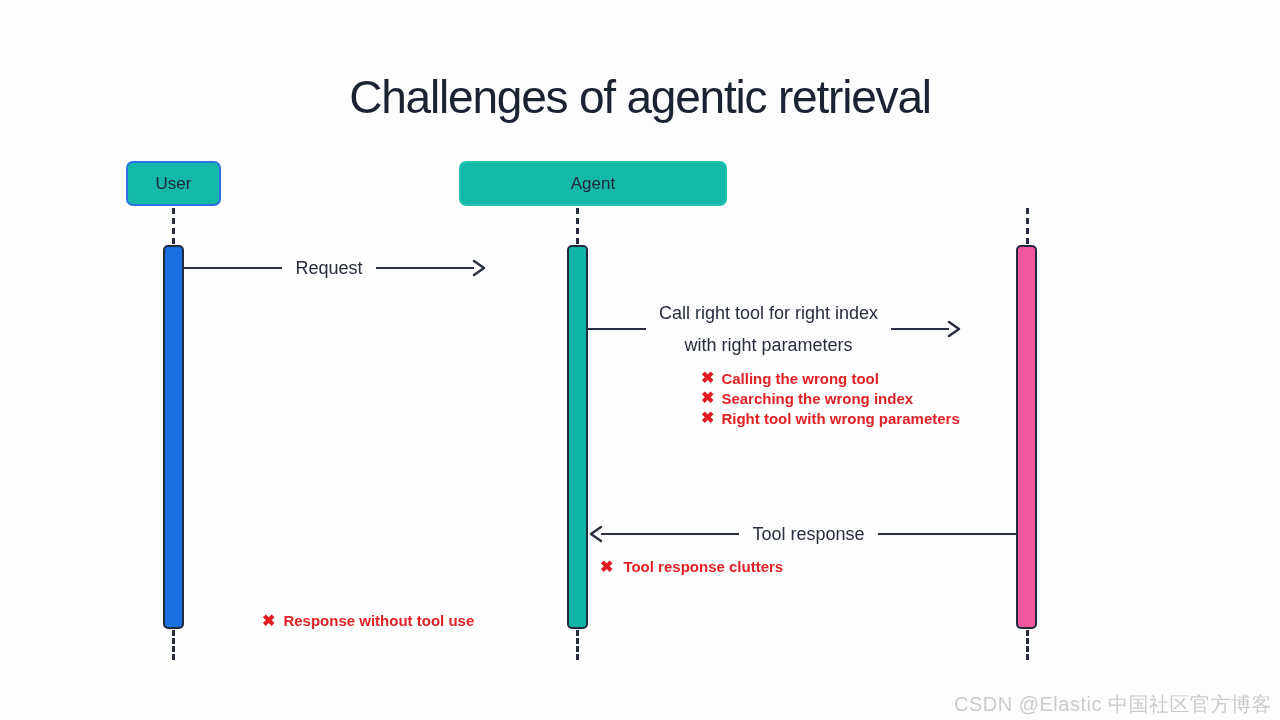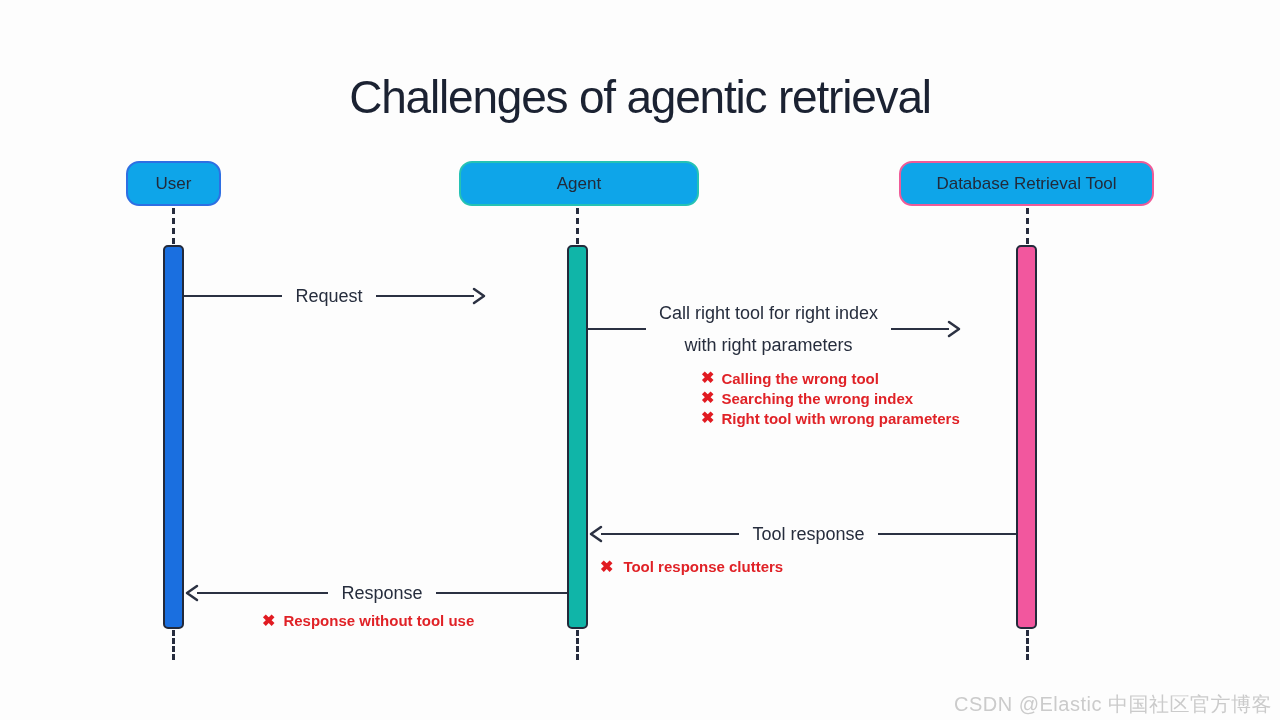--- a/index.html
+++ b/index.html
@@ -8,26 +8,26 @@
     font-family:"Liberation Sans", sans-serif; overflow:hidden;
   }
   .title {
     position:absolute; top:70px; left:0; width:1280px; margin:0;
     text-align:center; font-size:46px; font-weight:400; letter-spacing:-1.2px;
     color:#1b2232;
   }
   
   .actor-box {
     position:absolute; height:45px; box-sizing:border-box;
-    background:#0ea5e9; border:2px solid; border-radius:13px;
+    background:#14b8a6; border:2px solid; border-radius:7px;
     display:flex; align-items:center; justify-content:center;
     font-size:17px; color:#222a3a;
   }
   .box-user  { left:126px;  top:161px; width:95px;  border-color:#2e6fe3; }
-  .box-agent { left:459px;  top:161px; width:240px; border-color:#25c2b4;text-align:right; }
+  .box-agent { left:459px;  top:161px; width:268px; border-color:#25c2b4;text-align:right; }
   .box-db    { left:899px;  top:161px; width:255px; border-color:#ef5b98; }
   
   .lifeline { position:absolute; width:0; border-left:3px dashed #262c3e; }
   .ll-user-top    { left:172px;  top:208px; height:36px; }
   .ll-agent-top   { left:576px;  top:208px; height:36px; }
   .ll-db-top      { left:1026px; top:208px; height:36px; }
   .ll-user-bot    { left:172px;  top:630px; height:30px; }
   .ll-agent-bot   { left:576px;  top:630px; height:30px; }
   .ll-db-bot      { left:1026px; top:630px; height:30px; }
   
@@ -42,21 +42,21 @@
   .msg {
     position:absolute; display:flex; align-items:center;
     color:#262d3d; font-size:18px;
   }
   .msg .line { flex:1; height:0; border-top:2.5px solid #2b3142; }
   .msg .lbl  { padding:0 13px; white-space:nowrap; text-align:center; }
   .msg .lbl .l2 { display:block; }
   .msg svg { flex:0 0 auto; display:block; }
   .head-right { margin-left:-3px; }
   .head-left  { margin-right:-3px; }
-  .msg-request  { left:184px; top:250px; width:303px; height:36px;margin-top:28px; }
+  .msg-request  { left:184px; top:250px; width:303px; height:36px; }
   .msg-call     { left:588px; top:294px; width:374px; height:70px; line-height:32px; }
   .msg-toolresp { left:588px; top:516px; width:428px; height:36px;justify-content:flex-end; }
   .msg-response { left:184px; top:575px; width:383px; height:36px; }
   
   .issues { position:absolute; color:#e02227; font-size:15px; font-weight:600; }
   .issue-row { display:flex; align-items:center; gap:7px; height:20px; }
   .x-mark { color:#e11b22; font-weight:700; font-size:16px; line-height:1; }
   .issues-call { left:701px; top:368px; }
   .issue-toolresp { left:600px; top:557px; display:flex; align-items:flex-start; gap:10px; }
   .issue-toolresp .x-mark { margin-top:2px; }
@@ -73,23 +73,20 @@
 
 <div class="canvas">
 
   <h1 class="title">Challenges of agentic retrieval</h1>
 
   <div class="actor-box box-user">
     <span>User</span>
   </div>
   <div class="actor-box box-agent">
     <span>Agent</span>
-  </div>
-  <div class="actor-box box-db">
-    <span>Database Retrieval Tool</span>
   </div>
 
   <div class="lifeline ll-user-top"></div>
   <div class="lifeline ll-agent-top"></div>
   <div class="lifeline ll-db-top"></div>
   <div class="lifeline ll-user-bot"></div>
   <div class="lifeline ll-agent-bot"></div>
   <div class="lifeline ll-db-bot"></div>
 
   <div class="bar bar-user"></div>
@@ -141,28 +138,20 @@
     <div class="line"></div>
   </div>
 
   <div class="issues issue-toolresp">
     <span class="x-mark">✖</span>
     <span>
       <span class="tline" style="display:block">Tool response clutters</span>
     </span>
   </div>
 
-  <div class="msg msg-response">
-    <svg class="head-left" width="16" height="20">
-      <polyline points="13,3 3,10 13,17" fill="none" stroke="#2b3142" stroke-width="2.5" stroke-linecap="round" stroke-linejoin="round"></polyline>
-    </svg>
-    <div class="line"></div>
-    <div class="lbl">Response</div>
-    <div class="line"></div>
-  </div>
 
   <div class="issues issue-response">
     <span class="x-mark">✖</span>
     <span>Response without tool use</span>
   </div>
 
   <div class="watermark">CSDN @Elastic 中国社区官方博客</div>
 
 </div>
 

